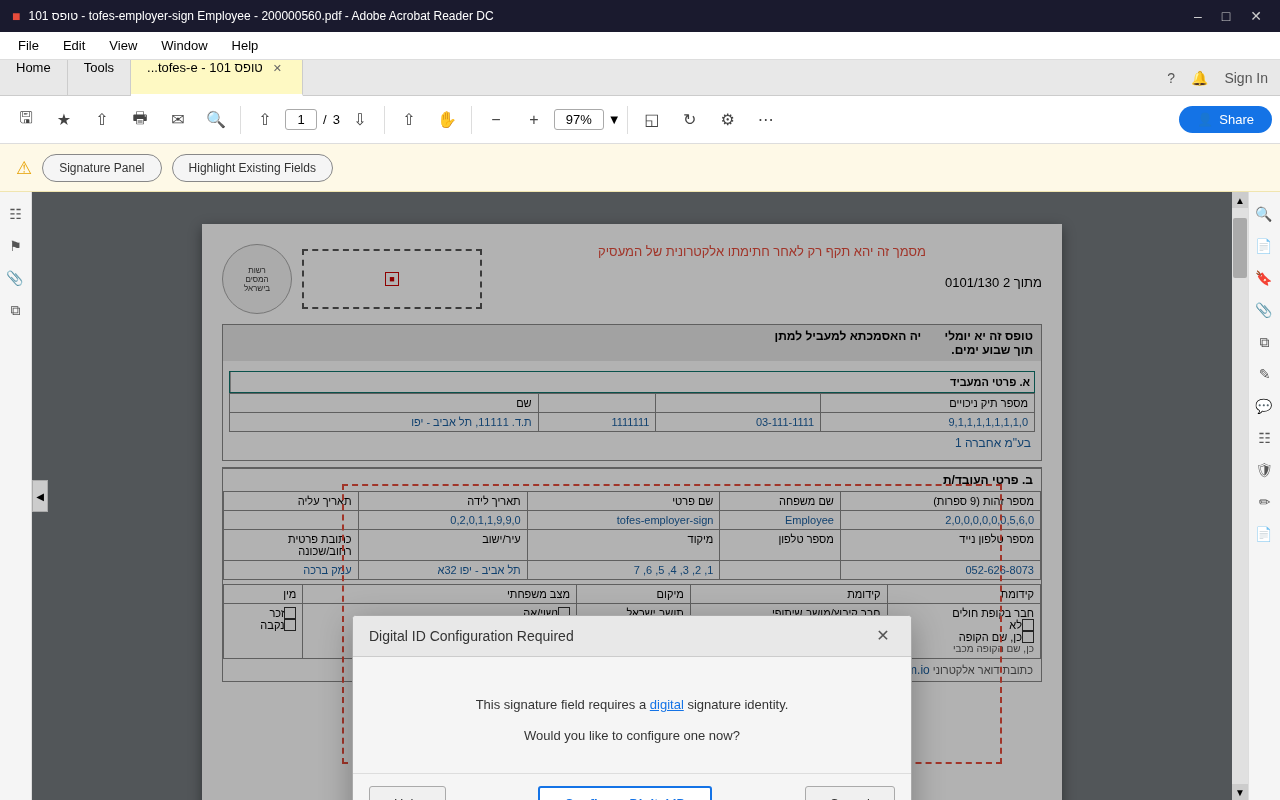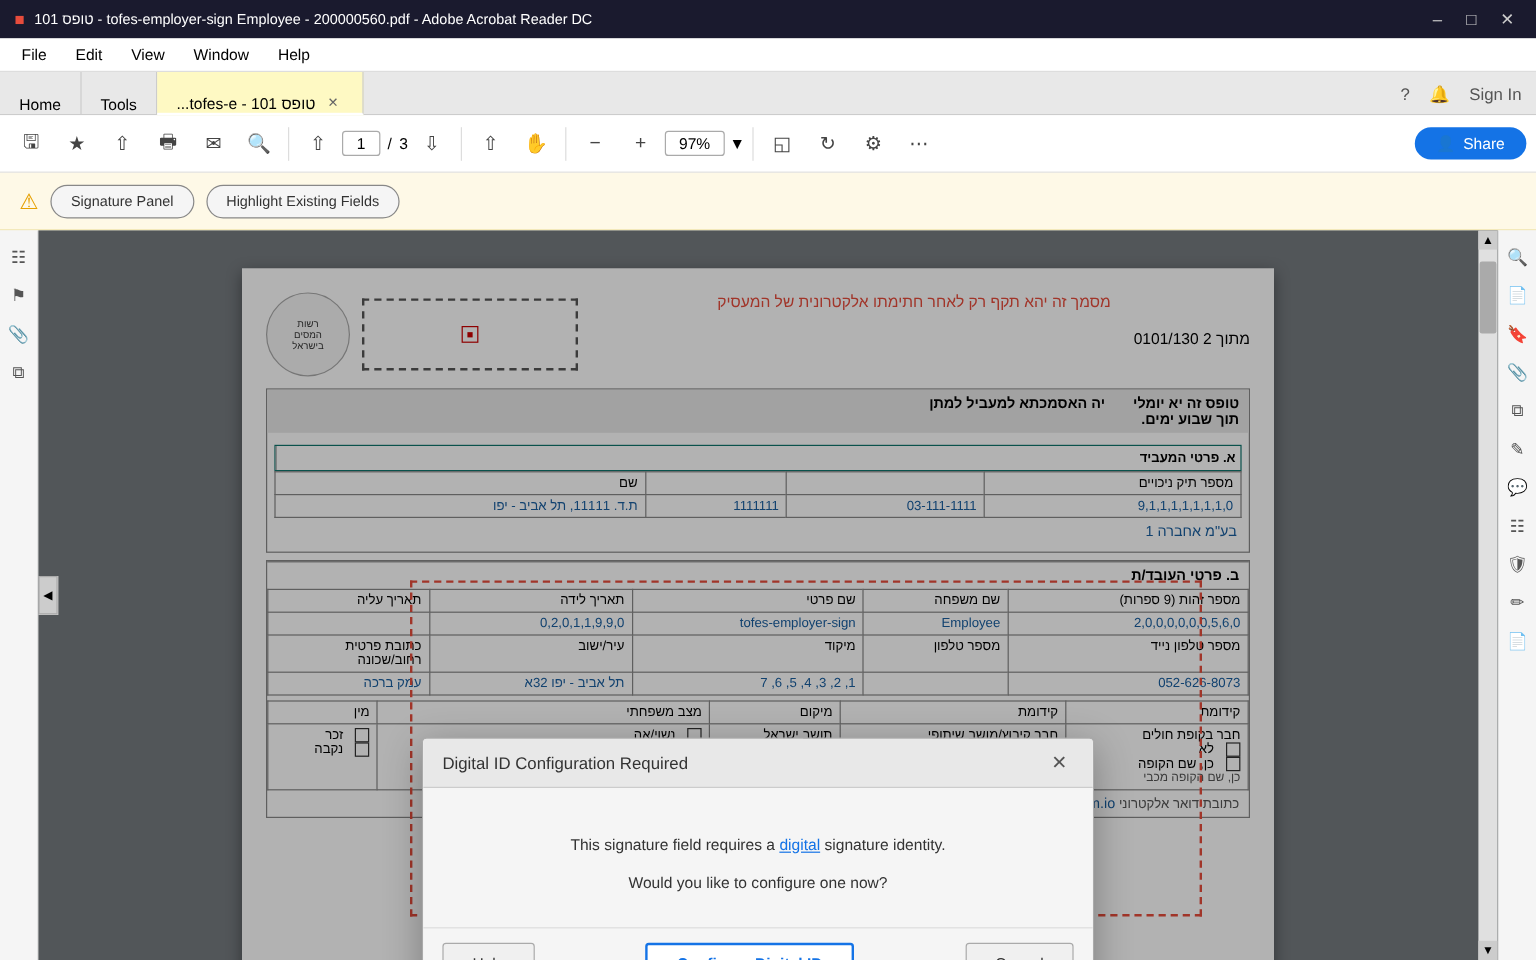--- a/index.html
+++ b/index.html
@@ -41,21 +41,21 @@
     
     .tab-bar {
       background: #e8e8e8;
       height: 36px;
       display: flex;
       align-items: stretch;
       border-bottom: 1px solid #ccc;
     }
     .tab {
       display: flex;
-      align-items: flex-end;
+      align-items: flex-start;
       padding: 0 16px;
       cursor: pointer;
       font-size: 13px;
       border-right: 1px solid #ccc;
       gap: 6px;
     }
     .tab.active {
       background: #fef9c3;
       border-bottom: 2px solid #fff;
       margin-bottom: -1px;
@@ -353,21 +353,21 @@
       border-collapse: collapse;
       direction: rtl;
     }
     .form-table td {
       border: 1px solid #888;
       padding: 3px 6px;
       font-size: 11px;
       vertical-align: top;
     }
 
-    .checkbox-area { display: flex; align-items: center; gap: 10px; font-size: 11px; }
+    .checkbox-area { display: flex; align-items: center; gap: 0; font-size: 11px; }
     .checkbox-box { width: 12px; height: 12px; border: 1px solid #333; display: inline-block; }
 
     .collapse-btn {
       position: absolute;
       left: 0;
       top: 50%;
       transform: translateY(-50%);
       width: 16px;
       height: 32px;
       background: #ccc;

